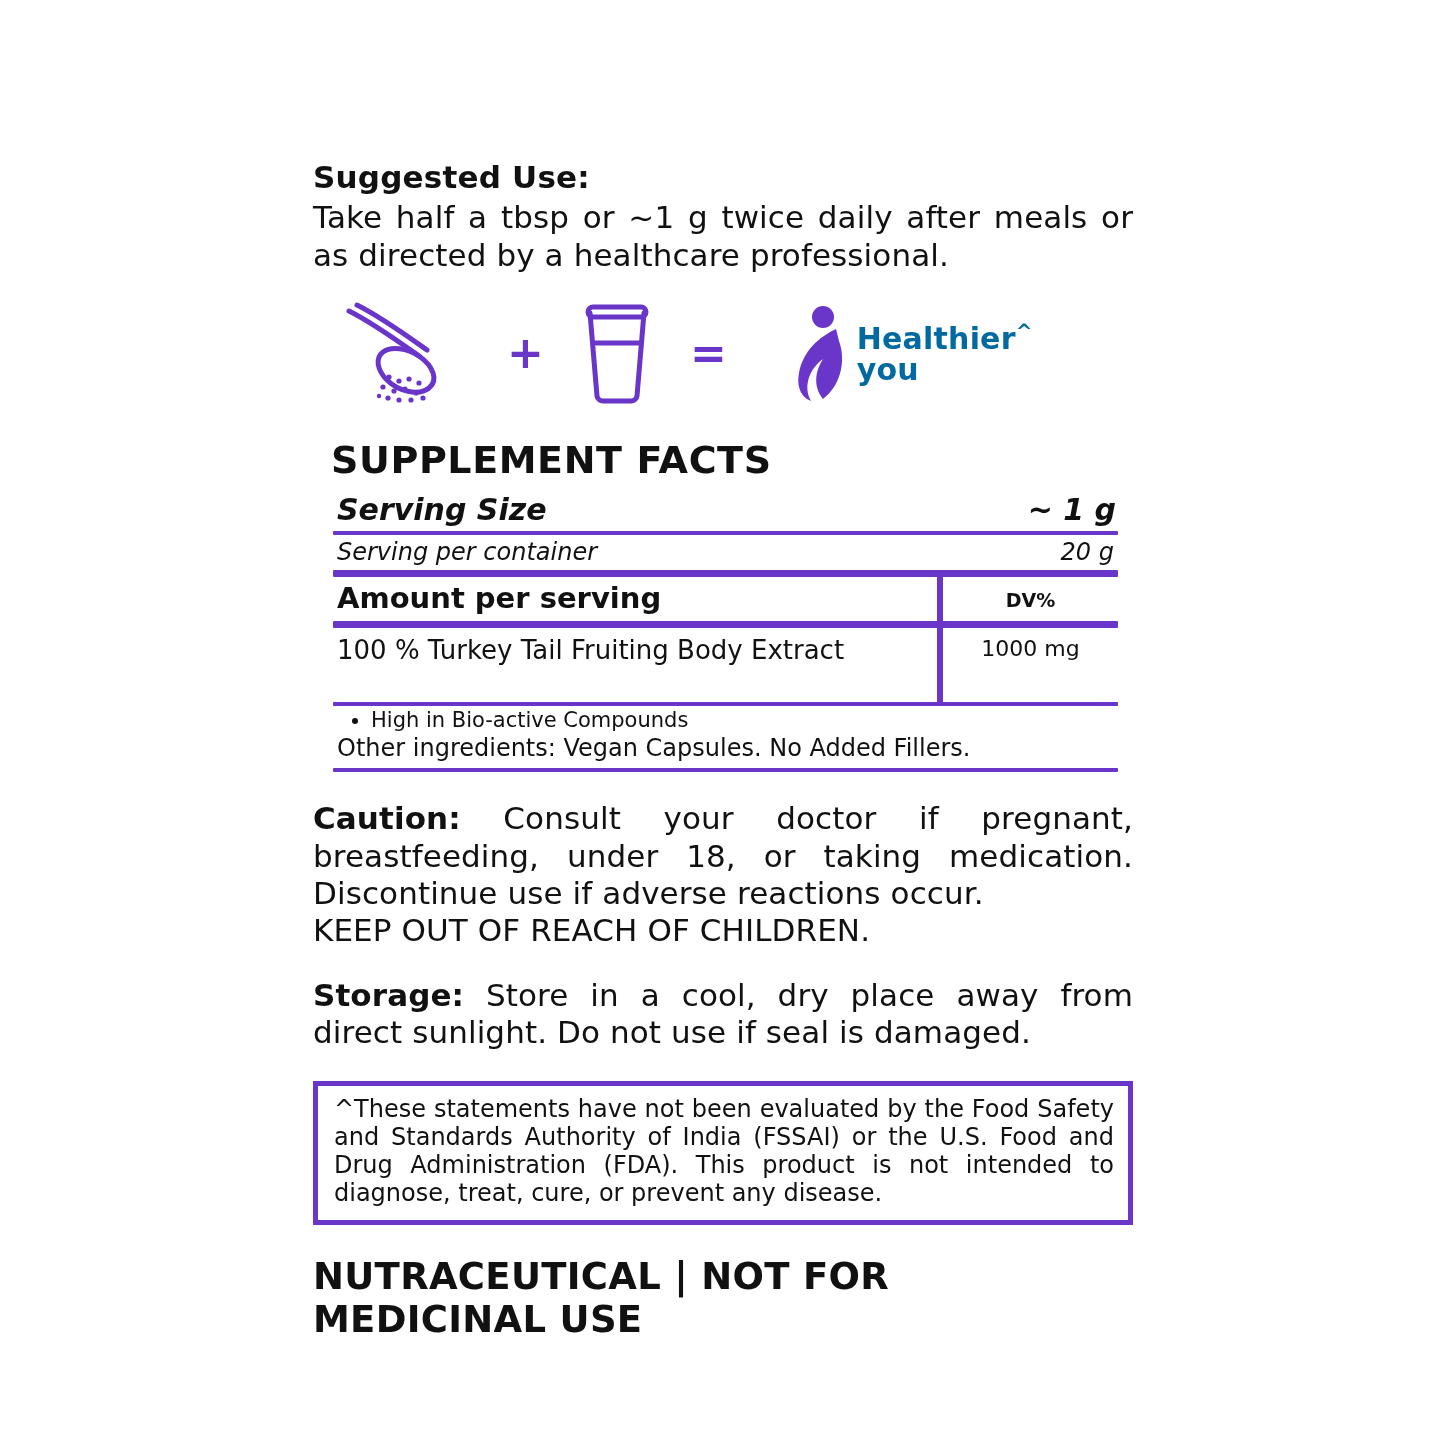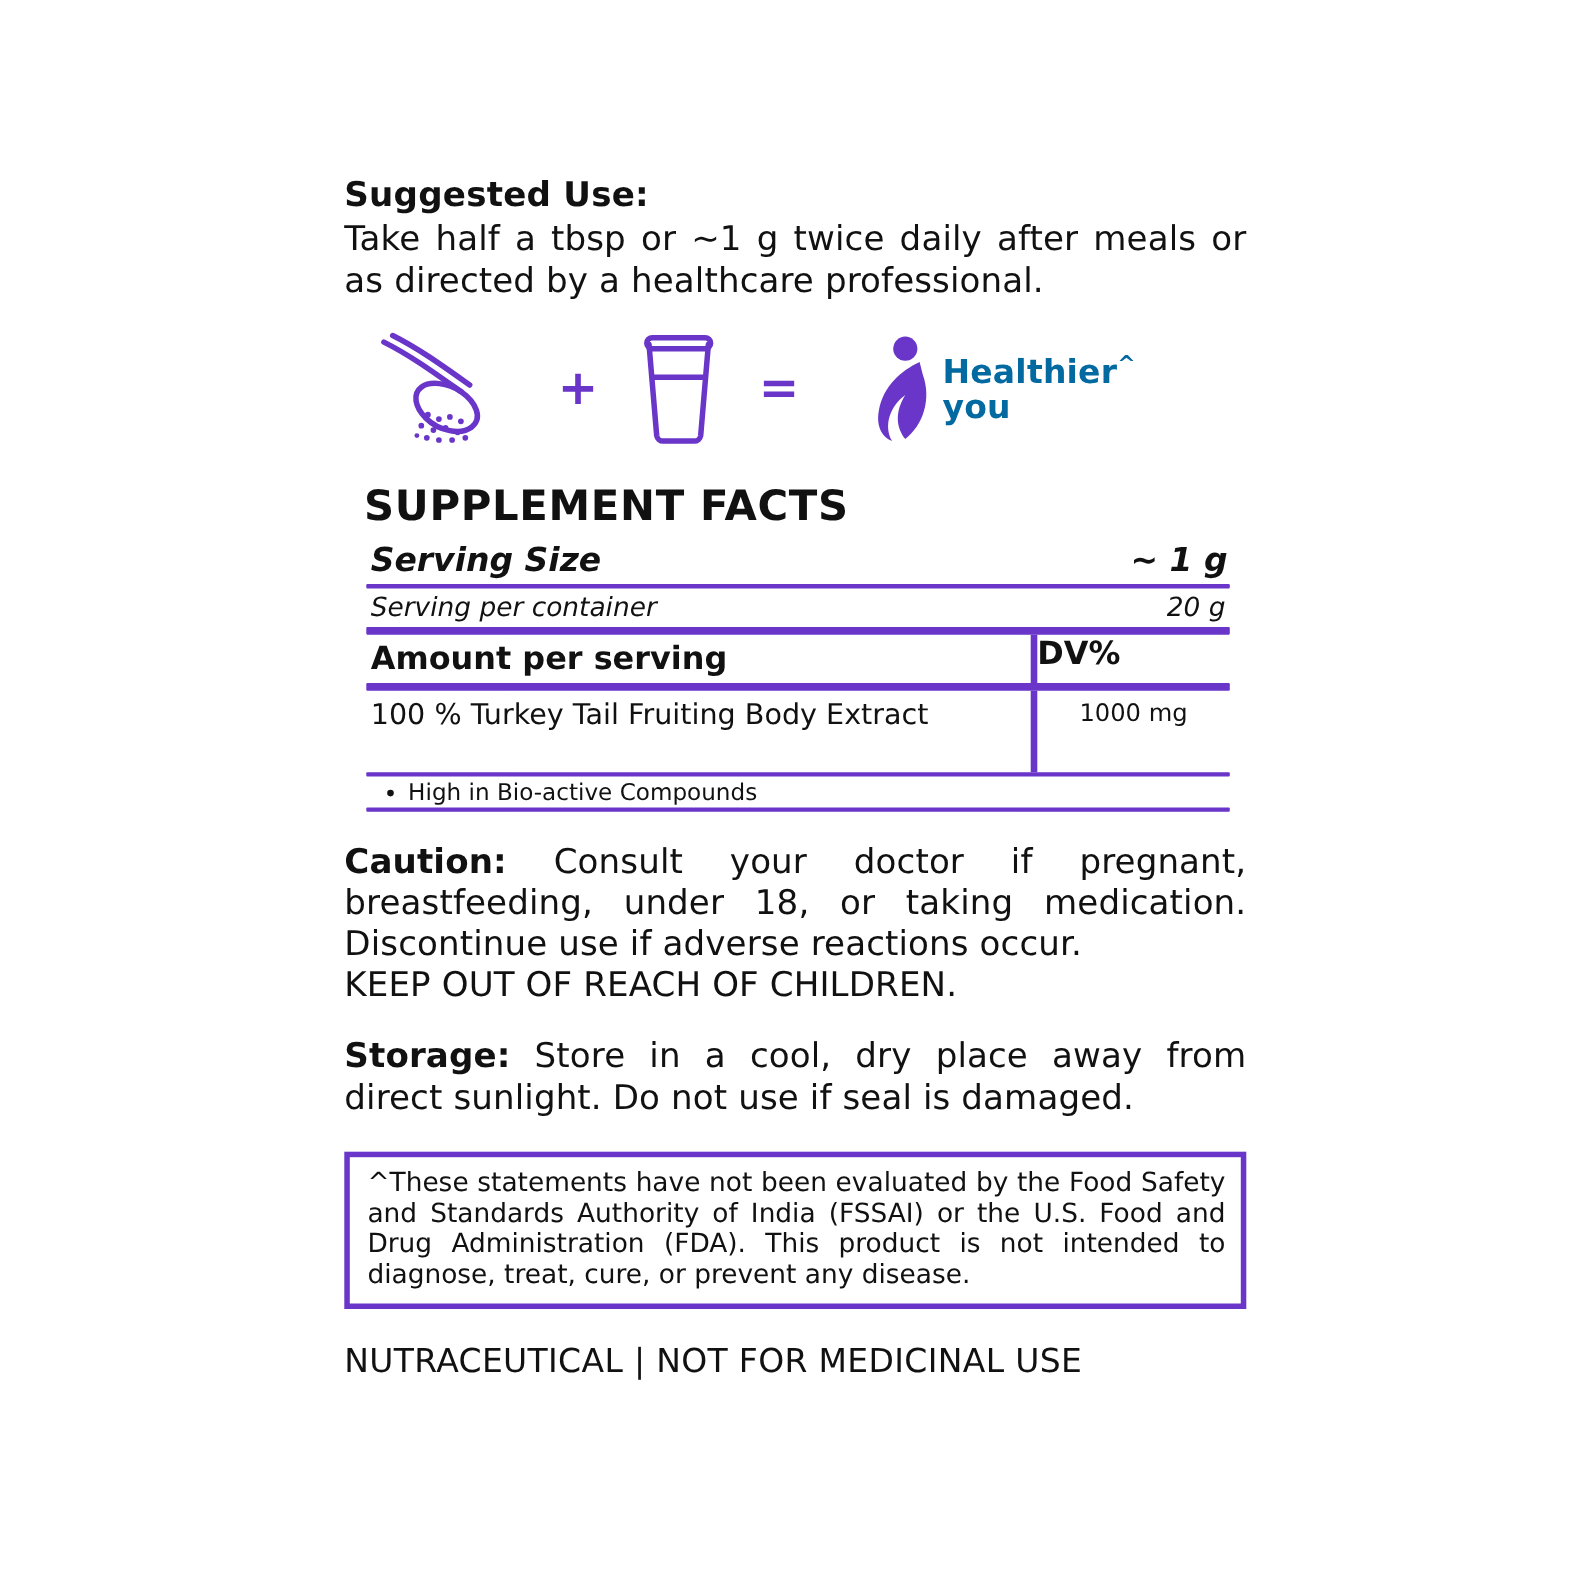--- a/index.html
+++ b/index.html
@@ -112,23 +112,24 @@
     align-items: stretch;
   }
   .amount-left {
     flex: 1;
     font-size: 29px;
     font-weight: bold;
     padding: 4px 4px 6px 4px;
   }
   .amount-right {
     width: 175px;
-    font-size: 29px;
-    font-weight: bold;
-    padding: 0 0 6px 0;
+    font-size: 19px;
+    font-weight: bold;
+    text-align: center;
+    padding: 12px 0 6px 0;
     border-left: 6px solid #6a35c9;
   }
   .ing-row {
     display: flex;
     align-items: stretch;
     min-height: 74px;
   }
   .ing-left {
     flex: 1;
     font-size: 26px;
@@ -179,22 +180,22 @@
     font-size: 24px;
     line-height: 1.16;
     text-align: justify;
     text-align-last: left;
     width: 780px;
     box-sizing: content-box;
   }
 
   .footer-note {
     margin-top: 30px;
-    font-size: 30px;
-    font-weight: normal;
+    font-size: 37px;
+    font-weight: bold;
     letter-spacing: 0.3px;
   }
 </style>
 </head>
 <body>
 
 <div class="page">
 
   <div>
     <div class="suggested-title">Suggested Use:</div>
@@ -279,20 +280,21 @@
 
     <div class="ing-row">
       <div class="ing-left">100 % Turkey Tail Fruiting Body Extract</div>
       <div class="ing-right">1000 mg</div>
     </div>
     <div class="rule thin"></div>
 
     <ul class="bullets">
       <li>High in Bio-active Compounds</li>
     </ul>
+    <div class="other-ing">Other ingredients: Vegan Capsules. No Added Fillers.</div>
 
     <div class="rule thin"></div>
   </div>
 
   <div class="para">
     <b>Caution:</b>
     <span>Consult your doctor if pregnant, breastfeeding, under 18, or taking medication. Discontinue use if adverse reactions occur.</span>
     <div class="nojustify">KEEP OUT OF REACH OF CHILDREN.</div>
   </div>
 

